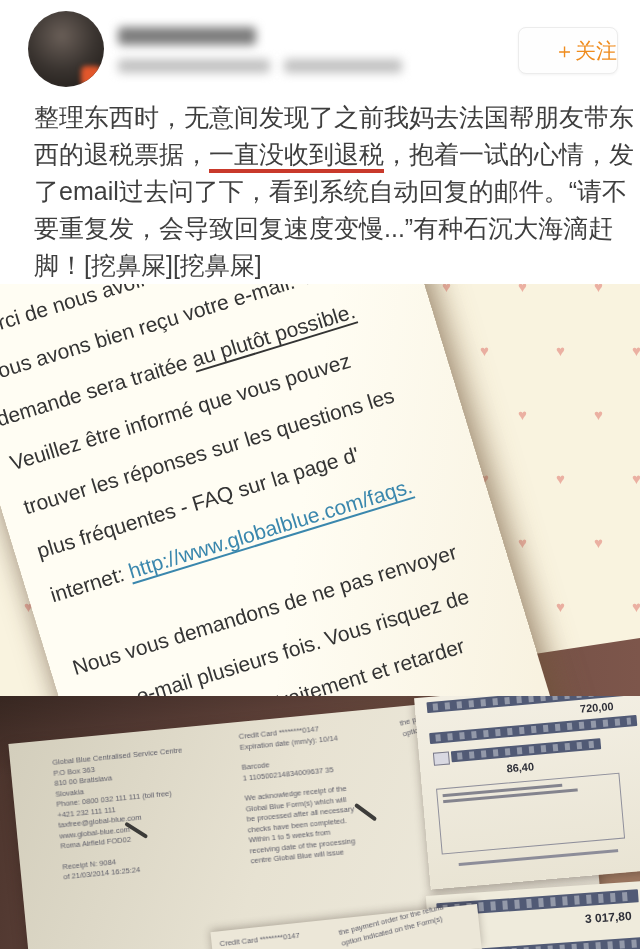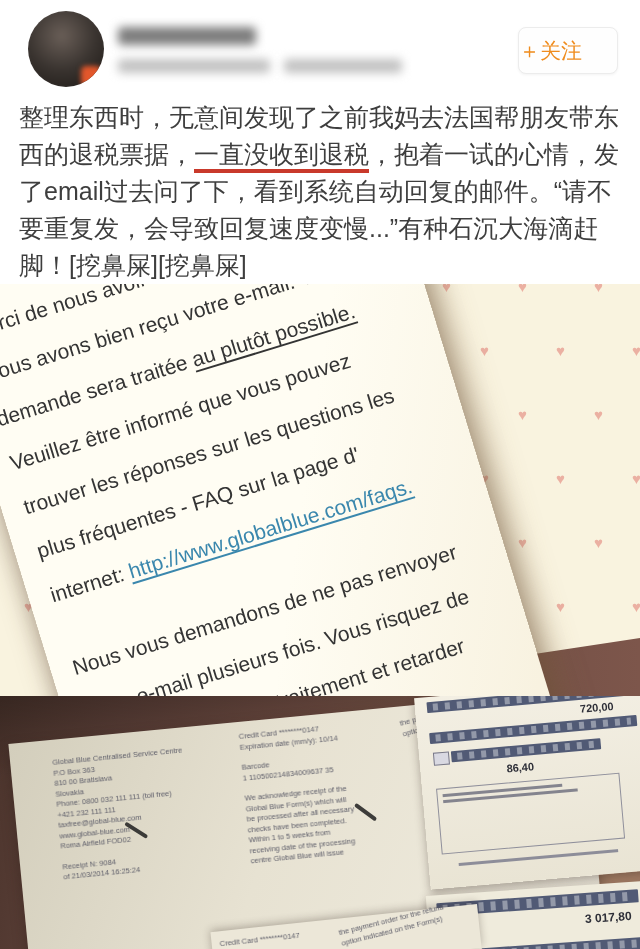--- a/index.html
+++ b/index.html
@@ -15,24 +15,24 @@
     background:radial-gradient(circle at 45% 35%, #6a5f58 0%, #3a3430 45%, #14100d 100%);
     filter:blur(3px);}
   .verified-badge{position:absolute;right:3px;bottom:1px;width:20px;height:20px;border-radius:5px;
     background:#e2572b;filter:blur(2.5px);}
   .name-smudge{position:absolute;left:118px;top:27px;width:138px;height:18px;border-radius:4px;
     background:#7d7d7d;filter:blur(5px);}
   .meta-smudge{position:absolute;top:59px;height:14px;border-radius:4px;background:#c2c2c2;filter:blur(5px);}
   .meta-smudge.s1{left:118px;width:152px;}
   .meta-smudge.s2{left:284px;width:118px;}
   .follow-btn{position:absolute;right:22px;top:27px;width:98px;height:45px;line-height:45px;
-    text-align:left;background:#fefefe;border:1px solid #ececec;border-radius:8px;
+    text-align:right;background:#fefefe;border:1px solid #ececec;border-radius:8px;
     box-shadow:0 1px 3px rgba(0,0,0,.05);color:#ef8c1e;font-size:21px;cursor:pointer;}
   
-  .post-text{margin:4px 19px 0 19px;width:602px;font-size:25px;line-height:37px;color:#3e3e3e;
+  .post-text{margin:4px 19px 0 34px;width:602px;font-size:25px;line-height:37px;color:#3e3e3e;
     letter-spacing:0;}
   .hl-red{border-bottom:4px solid #c9392b;padding-bottom:1px;}
   
   .photo-letter{position:relative;width:640px;height:412px;overflow:hidden;background:#f9f3df;}
   .hearts-layer{position:absolute;inset:0;}
   .heart{position:absolute;font-size:15px;color:#e8a093;opacity:.8;}
   .table-corner-shade{position:absolute;right:0;bottom:-4px;width:410px;height:62px;
     background:linear-gradient(90deg,#63453c,#7d564b);
     clip-path:polygon(0 100%,100% 0,100% 100%);}
   .letter-paper{position:absolute;left:-75px;top:-25px;width:470px;height:740px;

